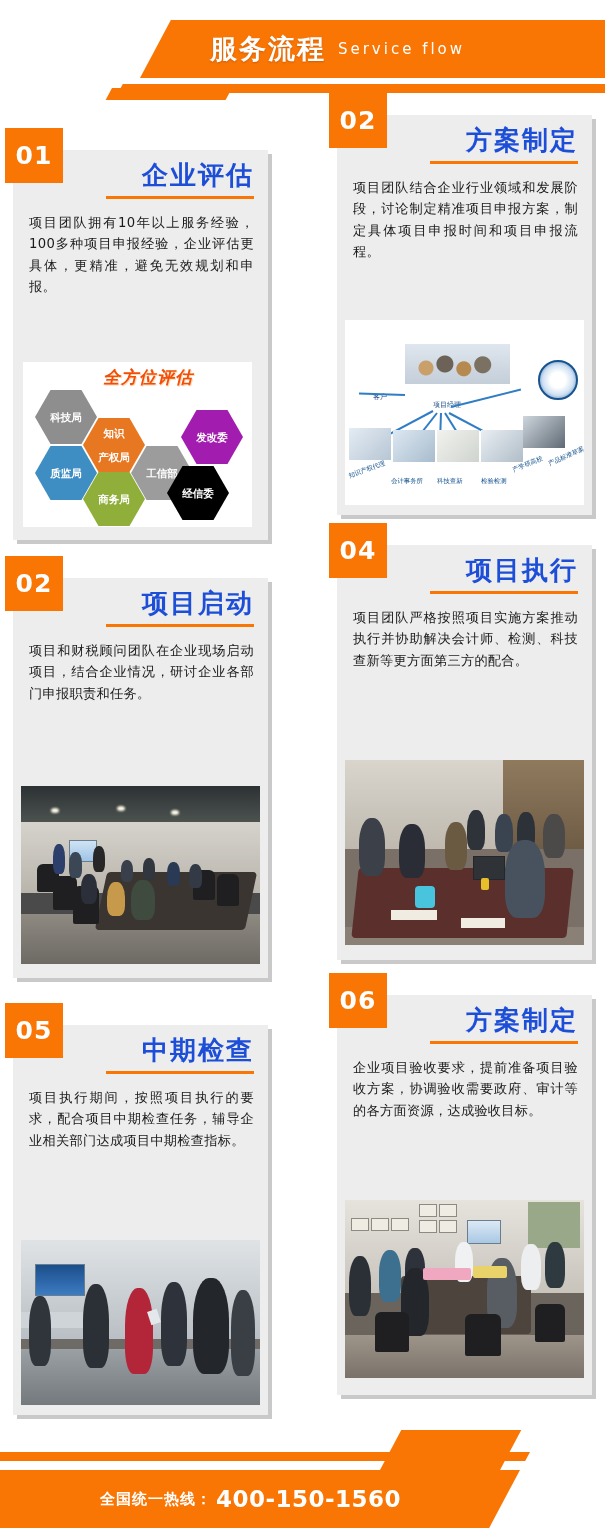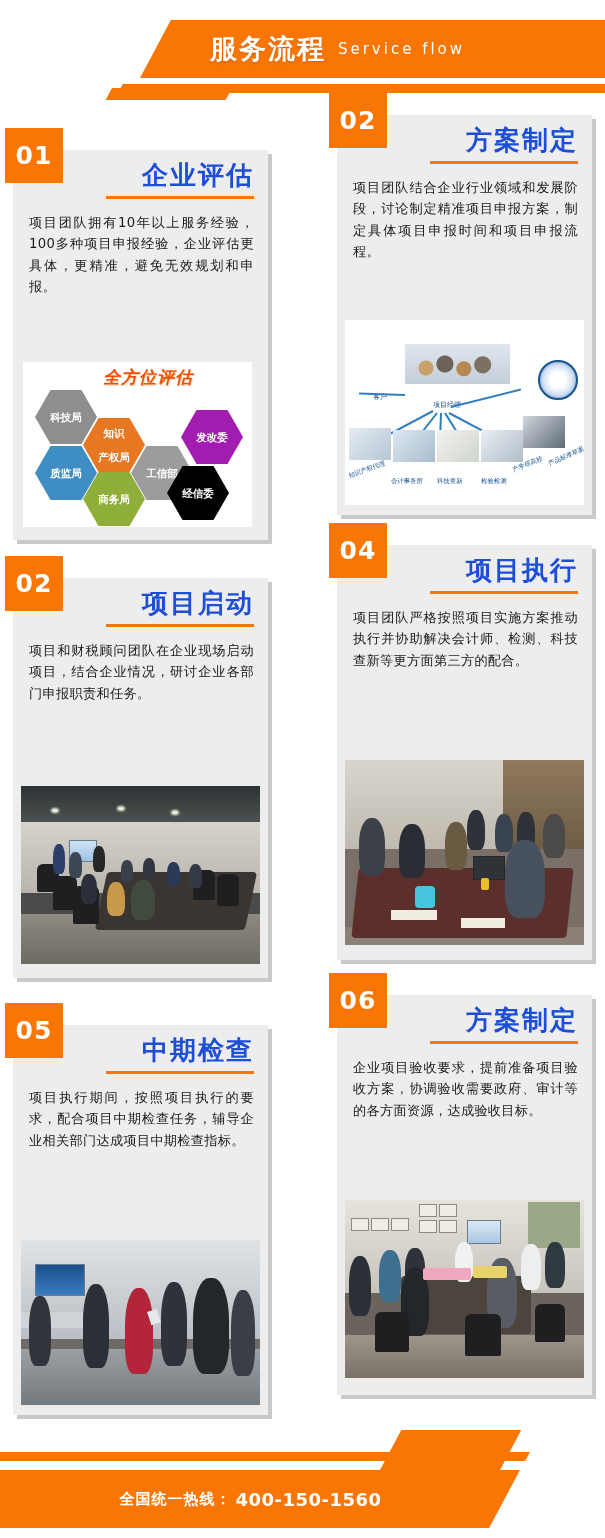--- a/index.html
+++ b/index.html
@@ -148,21 +148,21 @@
   .ft-tail{
     position:absolute;left:380px;top:0px;width:120px;height:40px;
     background:#F97605;transform:skewX(-28deg);transform-origin:left bottom;
   }
   .ft-text{
     position:absolute;left:0;top:40px;width:581px;height:58px;
     display:flex;align-items:center;justify-content:center;
     padding-right:80px;box-sizing:border-box;
   }
   .ft-label{color:#ffffff;font-size:15px;font-weight:bold;letter-spacing:1px;}
-  .ft-num{color:#ffffff;font-size:18px;font-weight:bold;letter-spacing:.5px;margin-left:4px;}
+  .ft-num{color:#ffffff;font-size:23px;font-weight:bold;letter-spacing:.5px;margin-left:4px;}
 </style>
 </head>
 <body>
 
 <div class="page">
 
   <div class="header">
     <div class="hdr-band"></div>
     <div class="hdr-stripe"></div>
     <div class="hdr-tail"></div>

